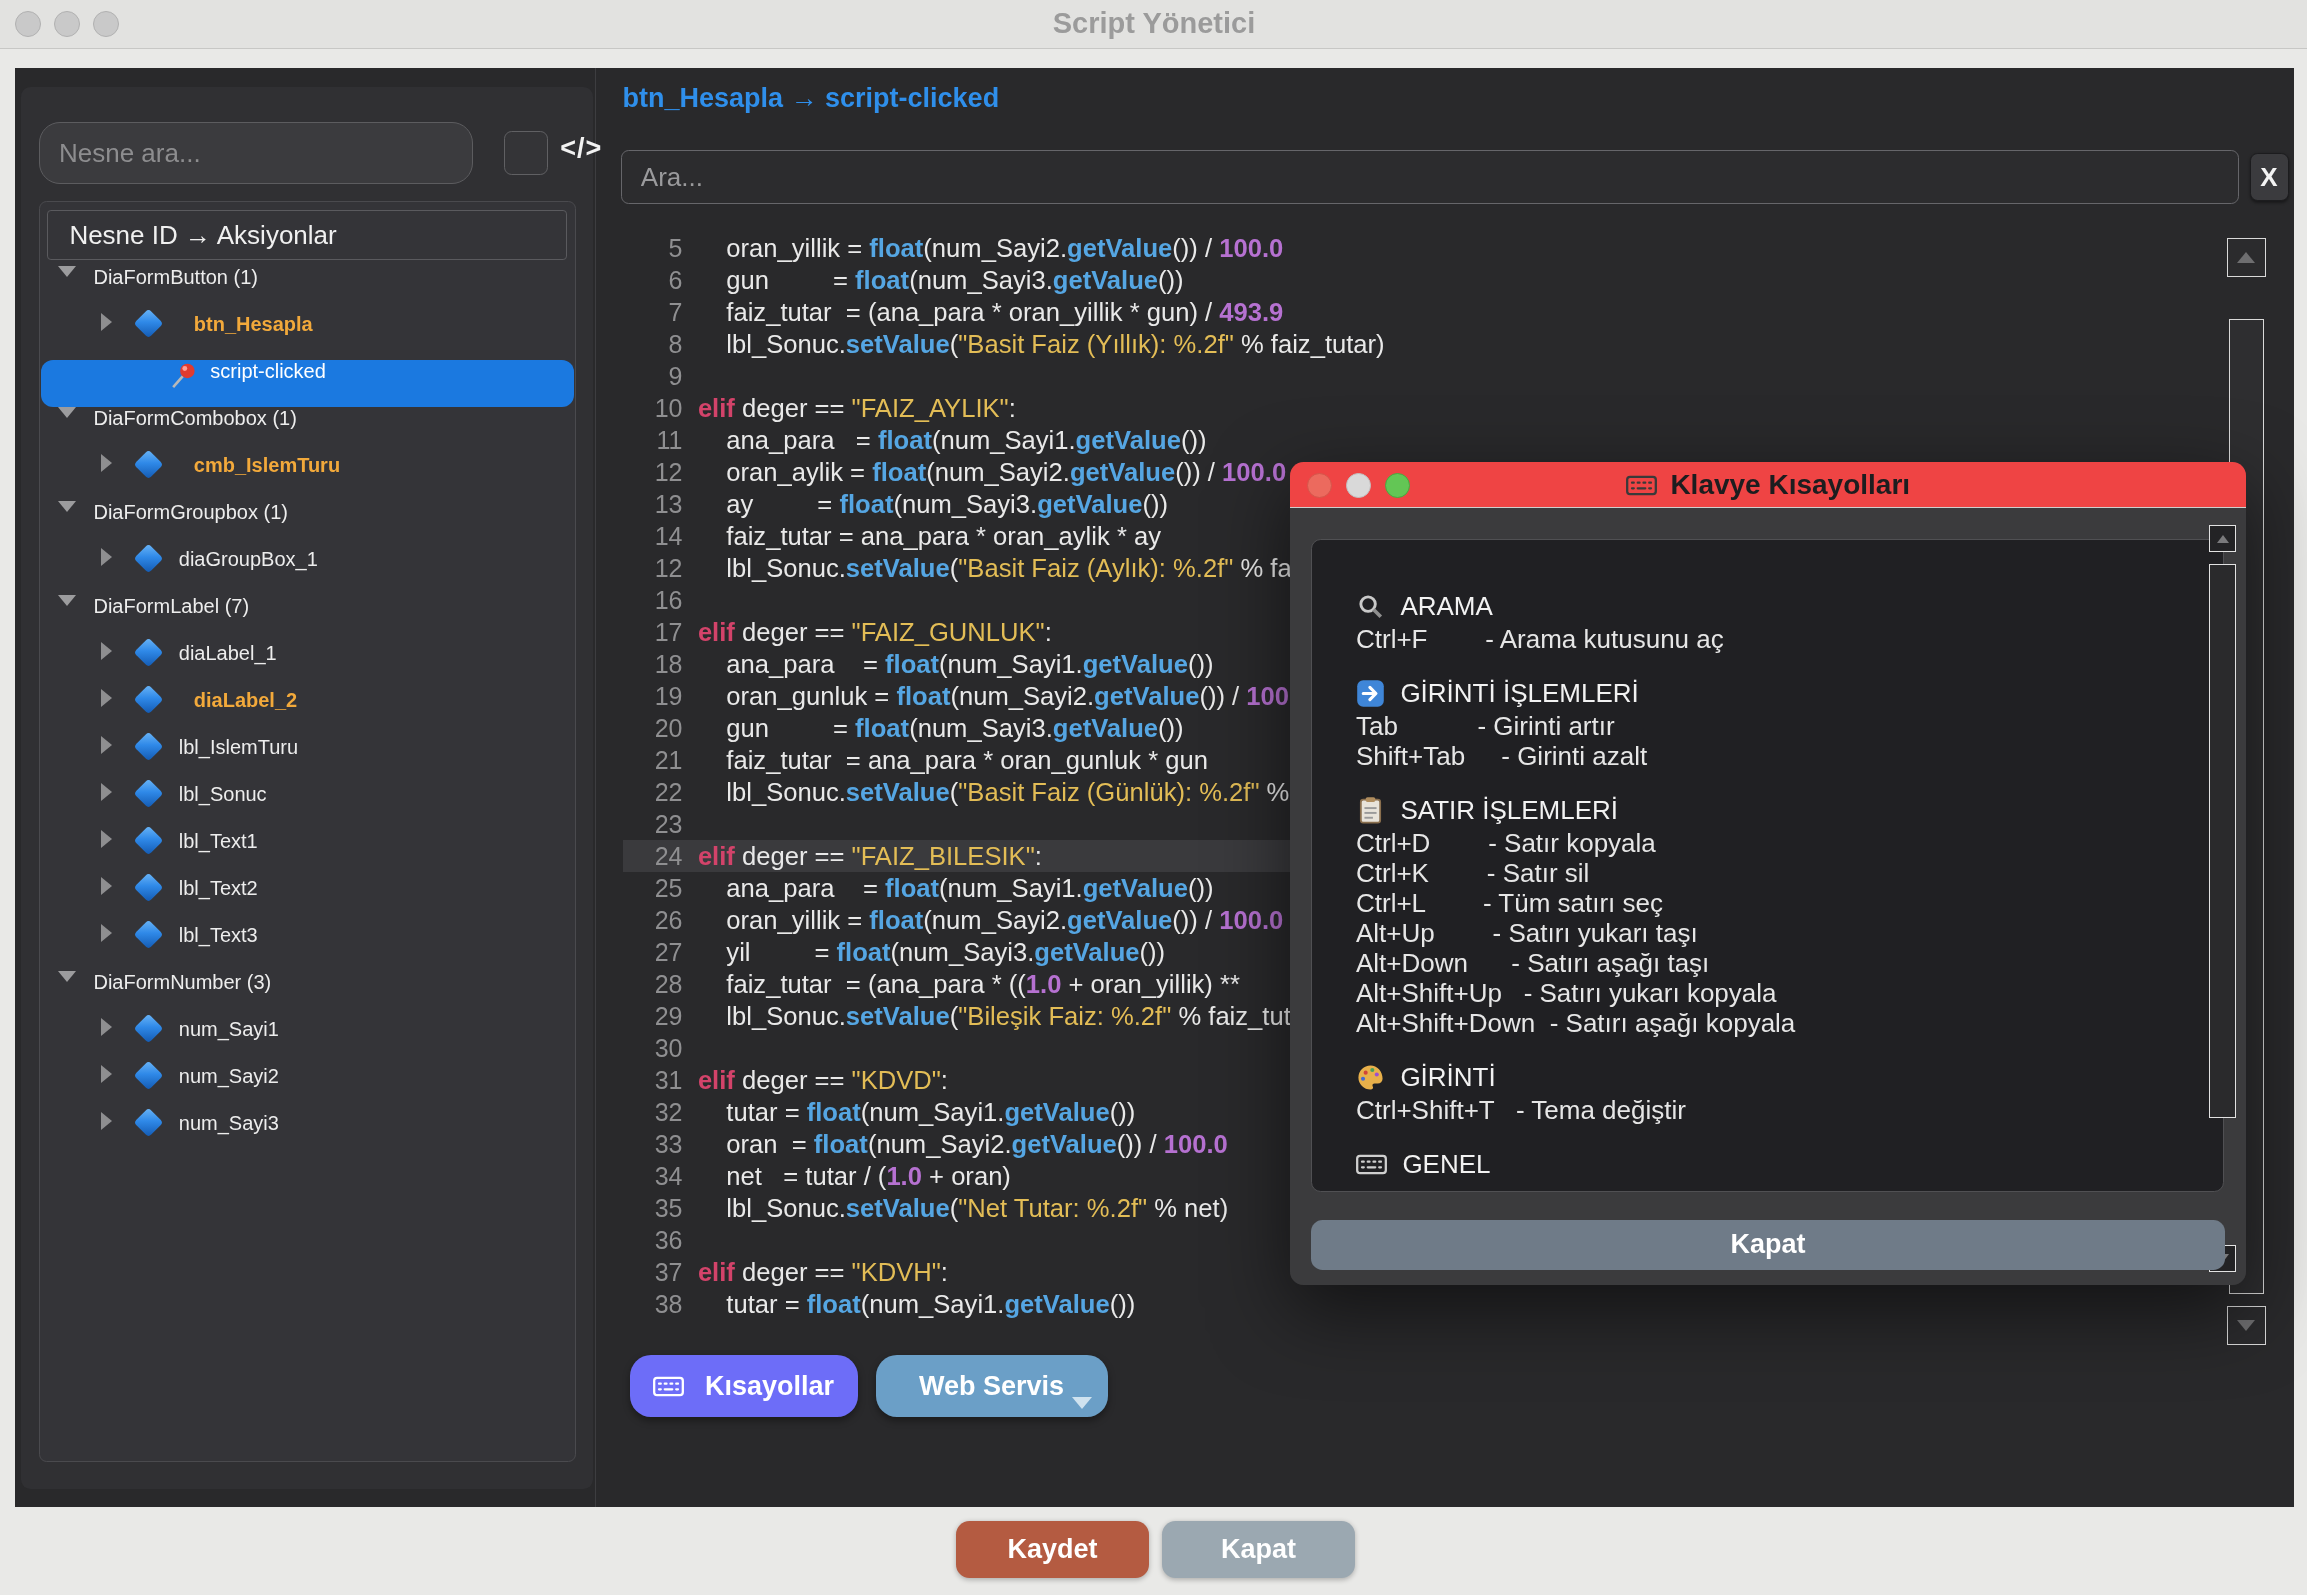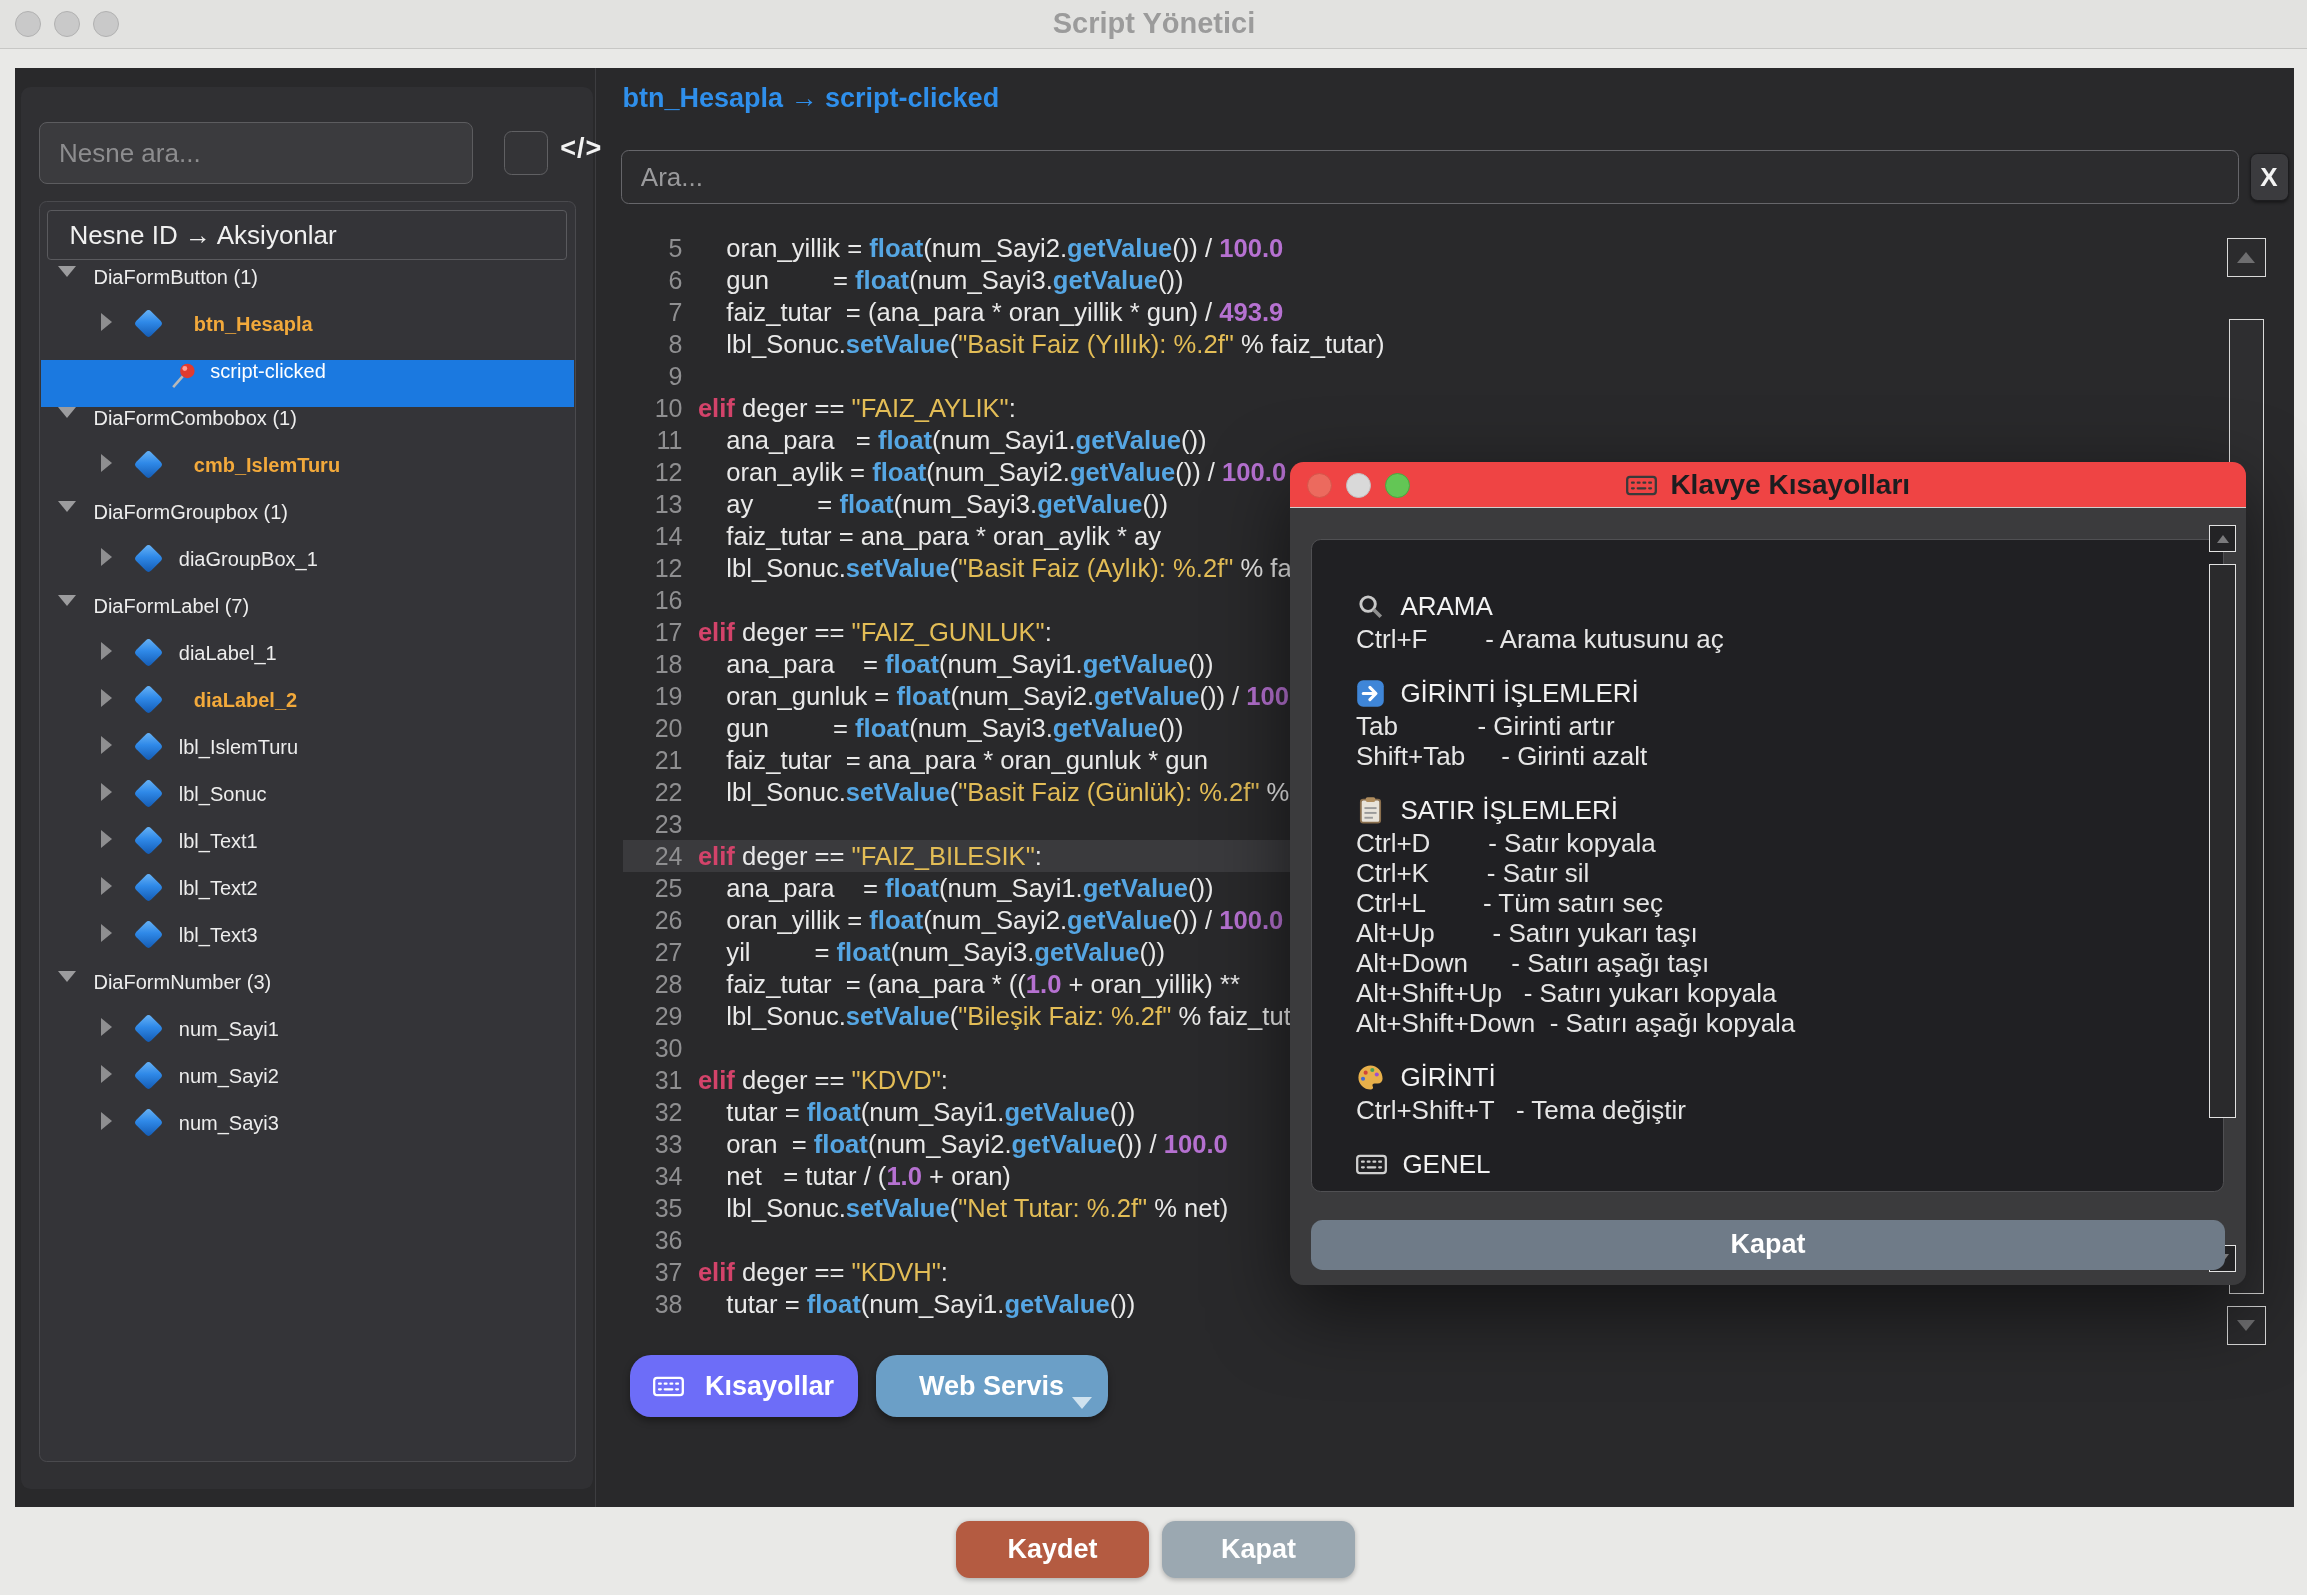--- a/index.html
+++ b/index.html
@@ -12,32 +12,32 @@
   .titlebar{position:absolute;top:0;left:0;right:0;height:48px;background:#e2e2e0;border-bottom:1px solid #c7c7c5;z-index:5;}
   .tl{position:absolute;top:10.6px;width:26px;height:26px;border-radius:50%;background:#c9c9c9;border:1px solid #b1b1b1;box-sizing:border-box;}
   .tl.c{left:15.4px}.tl.m{left:54px}.tl.z{left:93px}
   .win-title{position:absolute;top:6.8px;left:0;right:0;text-align:center;font-size:29px;font-weight:700;color:#9b9b9b;}
   
   .root{position:absolute;left:14.5px;right:14.5px;top:68px;height:1439px;background:#29292b;z-index:1;}
   .vdivider{position:absolute;left:580px;top:0;bottom:0;width:1.9px;background:#3d3d40;}
   
   .sidebar{position:absolute;left:6.8px;top:19.3px;width:572px;height:1402px;background:#303033;border-radius:9.7px;}
   .obj-search{position:absolute;left:17.4px;top:35px;width:434px;height:62px;background:#3b3b3e;
-    border:1.9px solid #5c5c5f;border-radius:8px;color:#dcdcdc;font-size:26px;padding:0 19.3px;box-sizing:border-box;outline:none;font-family:inherit;}
+    border:1.9px solid #5c5c5f;border-radius:21px;color:#dcdcdc;font-size:26px;padding:0 19.3px;box-sizing:border-box;outline:none;font-family:inherit;}
   .obj-search::placeholder{color:#8d8d8f;}
   .chk{position:absolute;left:483px;top:44px;width:44px;height:44px;background:#343437;border:1.9px solid #606063;border-radius:7.7px;box-sizing:border-box;}
   .code-toggle{position:absolute;left:539px;top:46px;font-size:27px;font-weight:700;color:#f2f2f2;letter-spacing:1px;}
   .tree-panel{position:absolute;left:17.4px;top:114px;right:17.4px;bottom:27px;background:#343438;border:1px solid #4a4a4e;border-radius:7.7px;}
   .tree-header{position:absolute;left:7.7px;right:7.7px;top:7.7px;height:48px;line-height:48px;border:1px solid #5a5a5e;border-radius:3.9px;
     color:#f0f0f0;font-size:26px;padding-left:21px;}
   .tree-body{position:absolute;left:1px;right:1px;top:64px;bottom:3.9px;overflow:hidden;}
   .trow{height:47px;display:flex;align-items:flex-start;font-size:20px;color:#ededed;}
   .trow.category{padding-left:17.4px;}
   .trow.object{padding-left:60px;}
-  .trow.action{padding-left:127px;}
+  .trow.action{padding-left:127px;border-radius:12px;}
   .trow.sel{background:#1b79e0;color:#ffffff;}
   .arr{width:0;height:0;flex:none;}
   .arr.down{border-left:9.7px solid transparent;border-right:9.7px solid transparent;border-top:11.6px solid #9c9c9e;margin-right:17.4px;}
   .arr.right{border-top:9.7px solid transparent;border-bottom:9.7px solid transparent;border-left:11.6px solid #8e8e90;margin-right:21px;}
   .diamond{width:21px;height:21px;flex:none;transform:rotate(45deg);border-radius:3.9px;
     background:linear-gradient(135deg,#6cb6f7 0%,#2f89e8 45%,#1258b0 100%);margin:0 19.3px 0 5.8px;}
   .pin{width:31px;height:31px;flex:none;margin-right:11.6px;}
   .tlabel.accent{color:#f2a93b;font-weight:700;margin-left:15px;}
   
   .breadcrumb{position:absolute;left:608px;top:15.4px;font-size:27px;font-weight:700;color:#2f8feb;}

